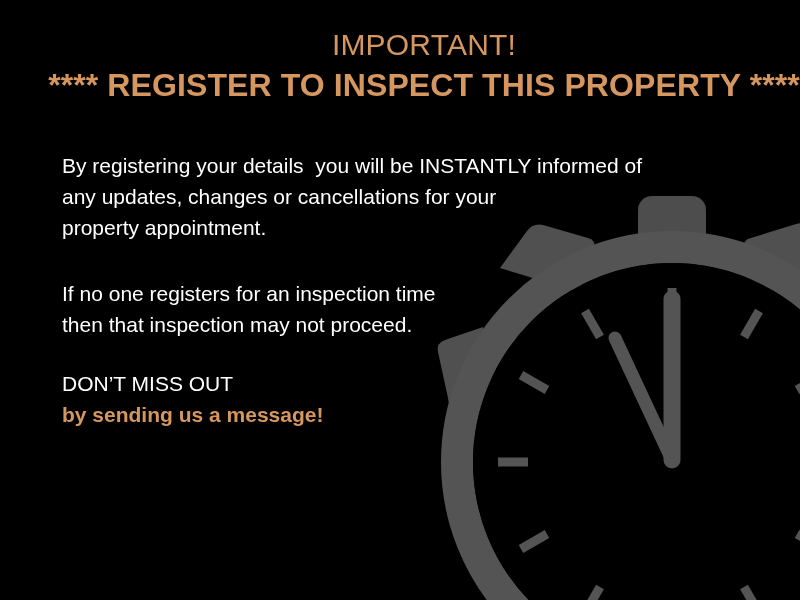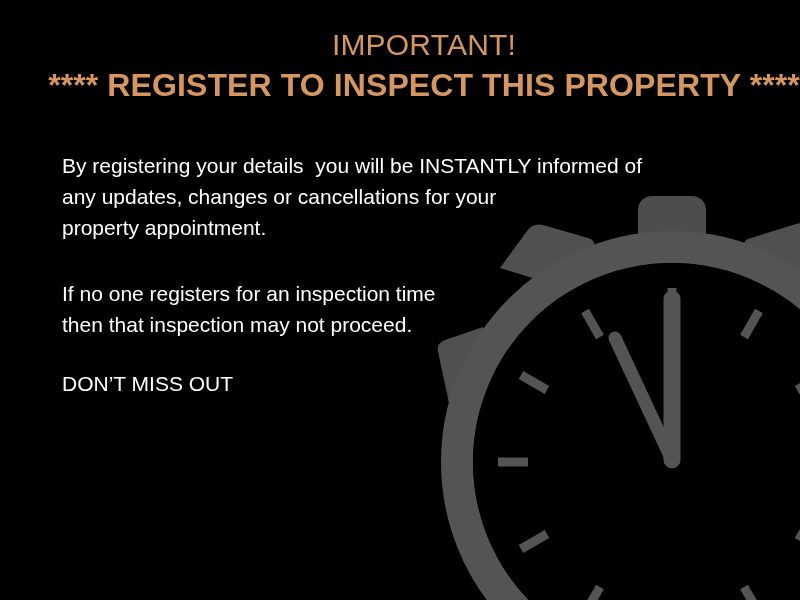--- a/index.html
+++ b/index.html
@@ -166,18 +166,19 @@
 
       <div class="para para-2">If no one registers for an inspection time
 then that inspection may not proceed.</div>
 
       <div class="para para-1">By registering your details  you will be INSTANTLY informed of
 any updates, changes or cancellations for your
 property appointment.</div>
 
       <div class="para-3">
         <span class="cta-white">DON’T MISS OUT</span>
+        <span class="cta-accent">by sending us a message!</span>
       </div>
 
     </div>
 
   </div>
 </div>
 
 </body></html>

